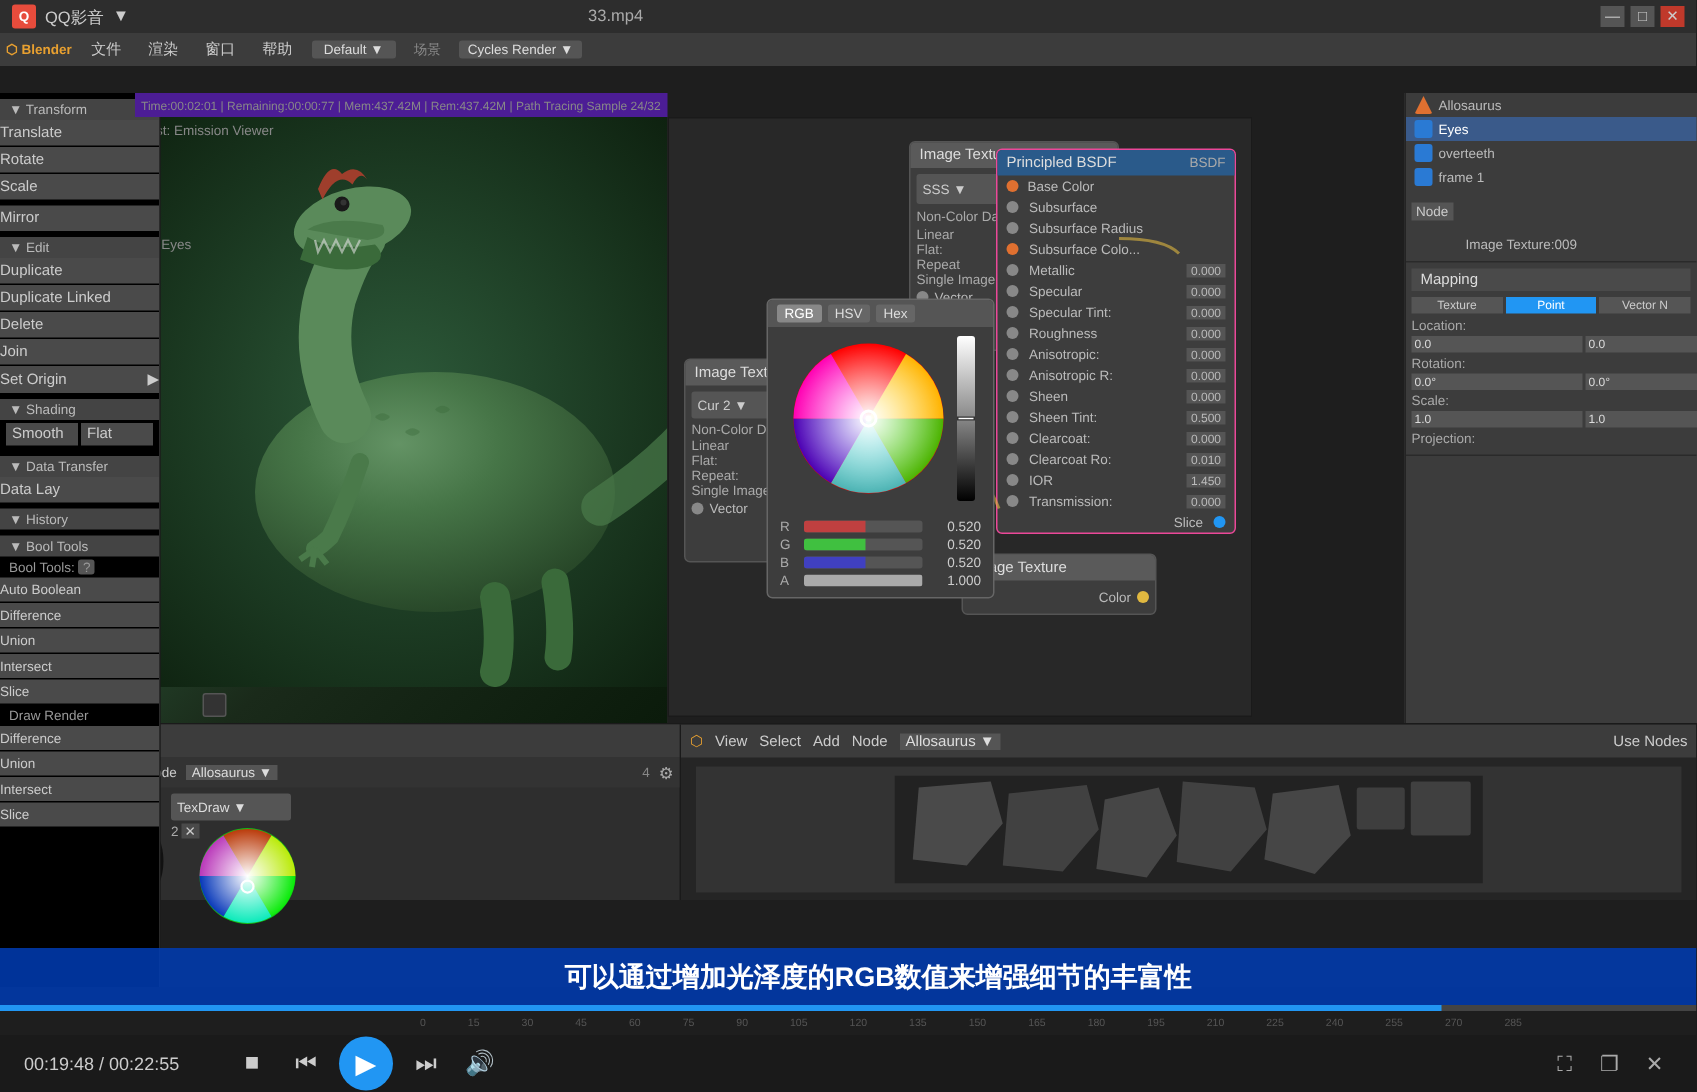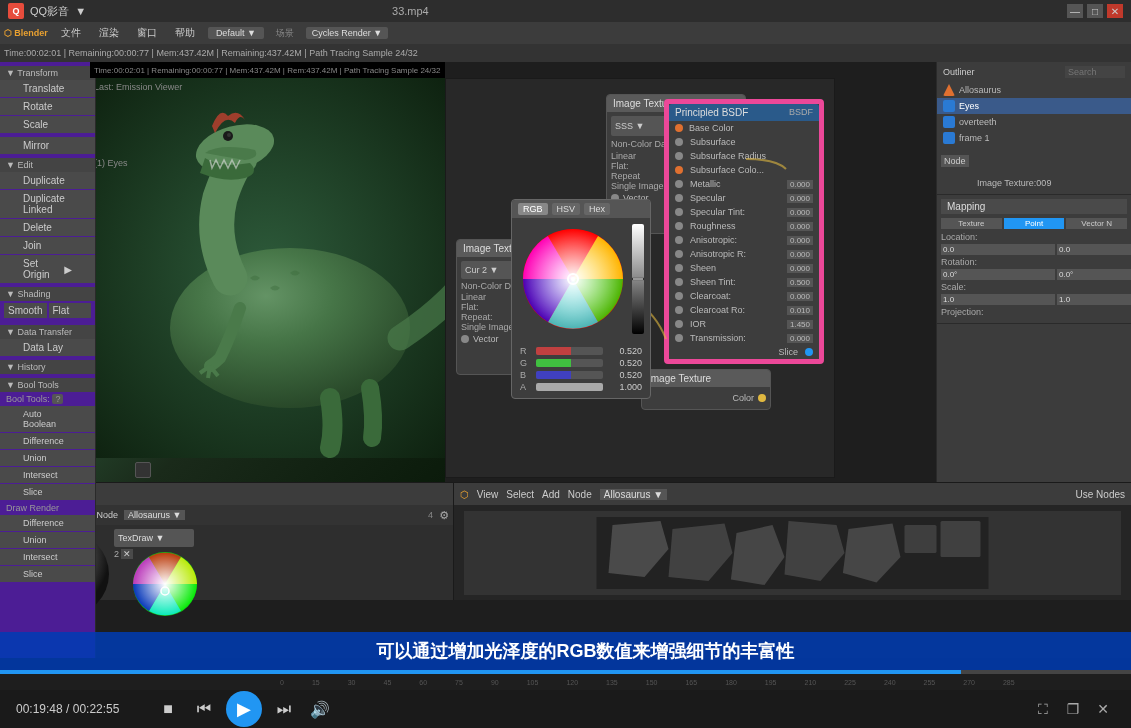--- a/index.html
+++ b/index.html
@@ -107,30 +107,30 @@
       font-size: 9px;
       color: #aaa;
       z-index: 50;
     }
 
     
     #left-panel {
       position: absolute;
       top: 40px;
       left: 0;
-      width: 96px;
+      width: 107px;
       height: 600px;
-      background: #4c1d95;
+      background: #000000;
       border-right: 1px solid #2a2a2a;
       z-index: 30;
       padding: 4px 0;
     }
     .panel-btn {
       width: 100%;
-      padding: 3px 23px;
+      padding: 3px 0;
       background: #4a4a4a;
       border: none;
       color: #ccc;
       font-size: 10px;
       text-align: left;
       cursor: pointer;
       margin-bottom: 1px;
       display: block;
     }
     .panel-group {
@@ -208,21 +208,21 @@
       margin-right: 4px;
     }
     .dot-yellow { background: #e0b840; }
     .dot-gray { background: #888; }
 
     
     #color-wheel-popup {
       position: absolute;
       top: 120px;
       left: 65px;
-      width: 140px;
+      width: 152px;
       background: #3d3d3d;
       border: 1px solid #666;
       border-radius: 4px;
       z-index: 60;
     }
     #color-wheel-header {
       background: #555;
       padding: 3px 6px;
       border-radius: 3px 3px 0 0;
       display: flex;
@@ -470,21 +470,21 @@
     .icon-tri { background: #e07030; clip-path: polygon(50% 0%, 0% 100%, 100% 100%); }
     .icon-mesh { background: #2a7ad4; }
 
     
     #bsdf-node {
       position: absolute;
       top: 20px;
       right: 10px;
       width: 160px;
       background: #3d3d3d;
-      border: 5px solid #ec4899;
+      border: 1px solid #ec4899;
       border-radius: 4px;
     }
     #bsdf-header {
       background: #2a5a8a;
       padding: 3px 6px;
       border-radius: 3px 3px 0 0;
       font-size: 10px;
       color: #ddd;
     }
     .bsdf-row {
@@ -496,21 +496,21 @@
       gap: 3px;
     }
 
     
     #info-bar {
       position: absolute;
       top: 40px;
       left: 90px;
       width: 355px;
       height: 16px;
-      background: #000000;
+      background: #4c1d95;
       display: flex;
       align-items: center;
       padding: 0 4px;
       font-size: 8px;
       color: #888;
       z-index: 40;
     }
   </style>
 </head>
 <body>
@@ -535,23 +535,20 @@
     <span style="font-size:9px;color:#e8a030;font-weight:bold;">⬡ Blender</span>
     <span class="menu-item">文件</span>
     <span class="menu-item">渲染</span>
     <span class="menu-item">窗口</span>
     <span class="menu-item">帮助</span>
     <span style="background:#555;padding:1px 8px;border-radius:2px;font-size:9px;color:#ddd;cursor:pointer;">Default ▼</span>
     <span style="font-size:9px;color:#888;margin-left:4px;">场景</span>
     <span style="background:#555;padding:1px 6px;border-radius:2px;font-size:9px;color:#ddd;cursor:pointer;margin-left:4px;">Cycles Render ▼</span>
   </div>
 
-  <div id="blender-bar2">
-    <span>Time:00:02:01 | Remaining:00:00:77 | Mem:437.42M | Remaining:437.42M | Path Tracing Sample 24/32</span>
-  </div>
 
   <div id="left-panel">
     <div class="panel-group">
       <div class="panel-header">▼ Transform</div>
       <button class="panel-btn">Translate</button>
       <button class="panel-btn">Rotate</button>
       <button class="panel-btn">Scale</button>
     </div>
     <div class="panel-group">
       <button class="panel-btn">Mirror</button>
@@ -883,24 +880,20 @@
     <svg style="position:absolute;top:0;left:0;width:100%;height:100%;pointer-events:none;">
 
       <path d="M300 80 Q330 80 340 90" stroke="#e0b840" stroke-width="2" fill="none" opacity="0.6"></path>
 
       <path d="M140 210 Q200 210 220 260" stroke="#e0b840" stroke-width="2" fill="none" opacity="0.6"></path>
     </svg>
   </div>
 
   <div id="right-panel" style="top:40px;width:195px;height:420px;">
 
-    <div class="outline-header">
-      <span>Outliner</span>
-      <input style="background: rgb(68, 68, 68); border: none; color: rgb(204, 204, 204); font-size: 9px; width: 60px; padding: 1px 3px;" placeholder="Search">
-    </div>
     <div class="outline-item">
       <div class="outline-icon icon-tri"></div>
       <span>Allosaurus</span>
     </div>
     <div class="outline-item selected">
       <div class="outline-icon icon-mesh"></div>
       <span>Eyes</span>
     </div>
     <div class="outline-item">
       <div class="outline-icon icon-mesh"></div>

